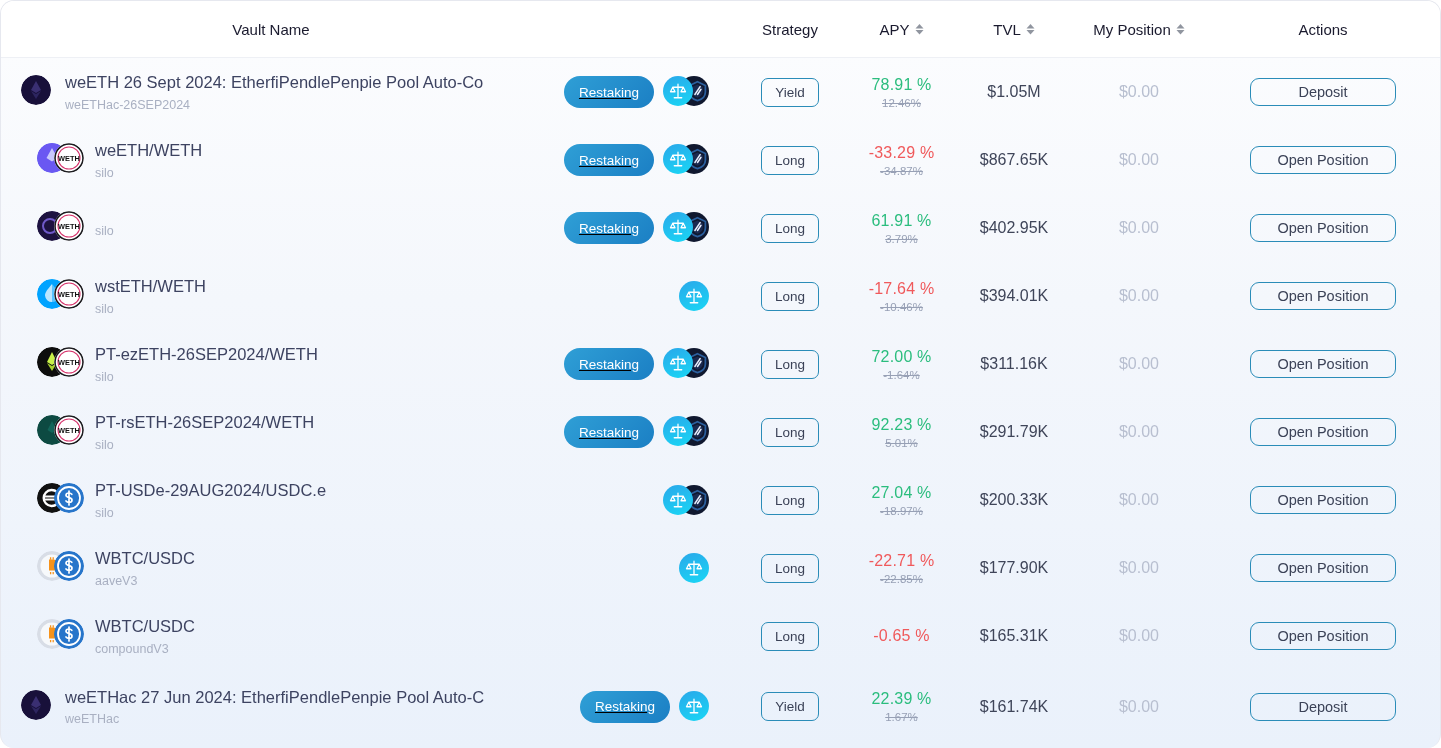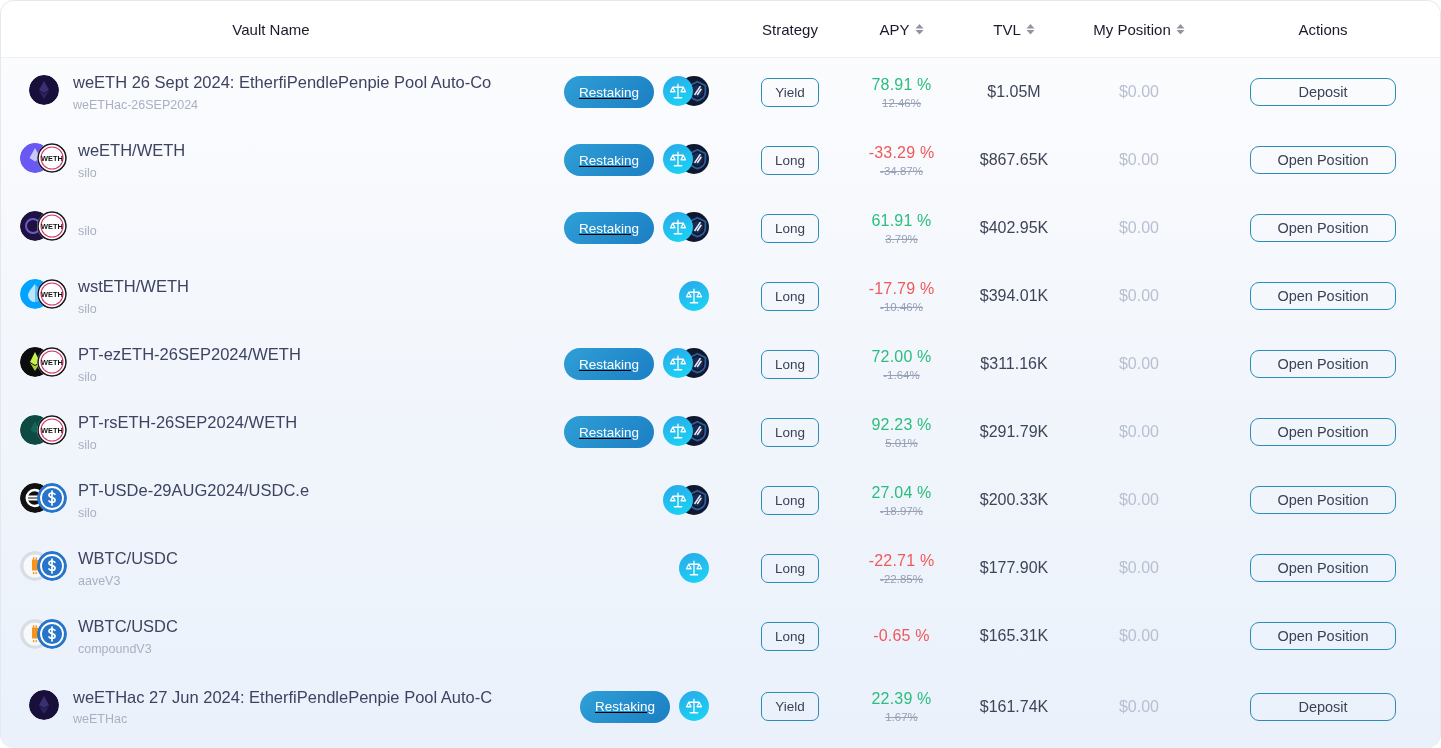--- a/index.html
+++ b/index.html
@@ -68,24 +68,24 @@
     height: 68px;
     position: relative;
   }
   .row.tall { height: 73px; }
 
   
   .name-cell {
     display: flex;
     align-items: center;
     gap: 14px;
-    padding-left: 19px;
+    padding-left: 36px;
     overflow: hidden;
   }
-  .name-cell.indent { padding-left: 28px; }
+  .name-cell.indent { padding-left: 20px; }
 
   .pair-icons {
     position: relative;
     width: 44px;
     height: 34px;
     flex: 0 0 44px;
   }
   .pair-icons.single { width: 30px; flex: 0 0 30px; }
   .tok {
     position: absolute;
@@ -447,21 +447,21 @@
               <svg width="18" height="18" viewBox="0 0 24 24" fill="none" stroke="#ffffff" stroke-width="1.7" stroke-linecap="round" stroke-linejoin="round">
                 <path d="M12 3v18M7 21h10M5 7h14M5 7l-3 6h6zM19 7l3 6h-6z"></path>
               </svg>
             </span>
           </span>
         </div>
         <div class="strat-cell c-strategy">
           <span class="strat-pill">Long</span>
         </div>
         <div class="apy-cell c-apy">
-          <span class="apy-main neg">-17.79 %</span>
+          <span class="apy-main neg">-17.64 %</span>
           <span class="apy-sub">-10.46%</span>
         </div>
         <div class="tvl-cell c-tvl">$394.01K</div>
         <div class="pos-cell c-pos">$0.00</div>
         <div class="act-cell c-actions">
           <button class="act-btn">Open Position</button>
         </div>
       </div>
       <div class="row">
         <div class="name-cell c-name">

